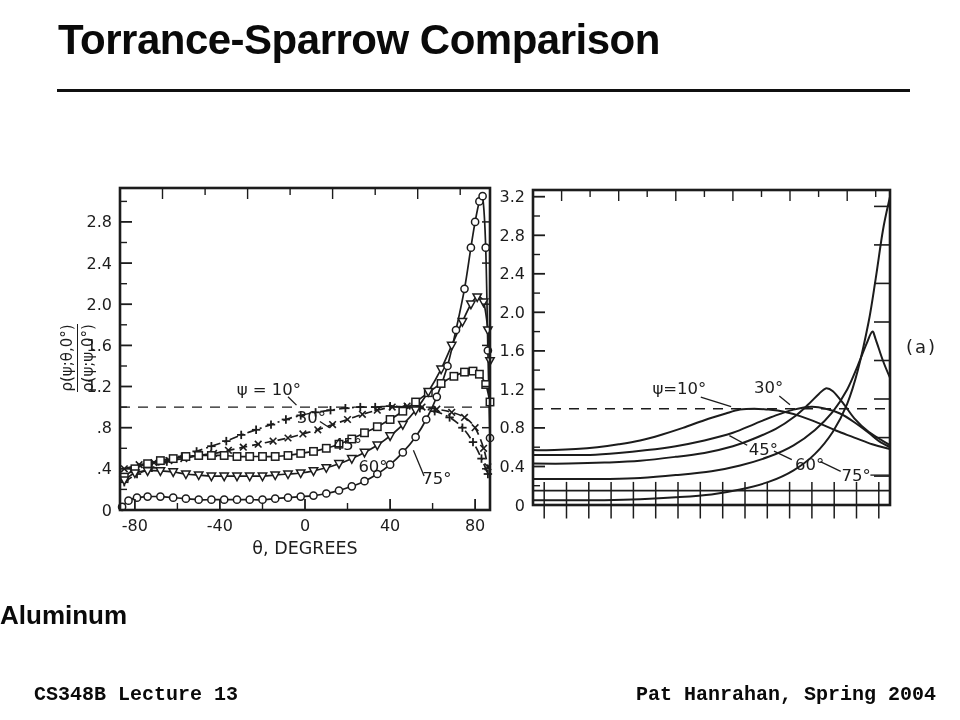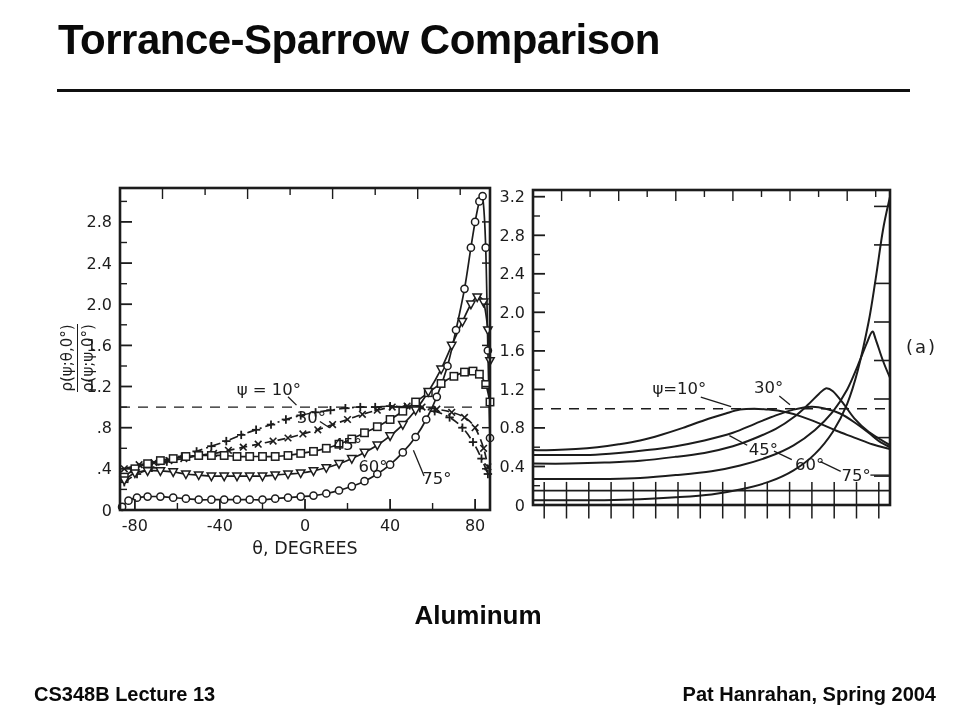--- a/index.html
+++ b/index.html
@@ -9,22 +9,22 @@
   .rule{position:absolute;left:57px;top:89px;width:853px;height:3px;background:#101010;}
   .chart{position:absolute;background:transparent;}
   #left-chart{left:48px;top:168px;}
   #right-chart{left:486px;top:158px;}
   svg text{font-family:"DejaVu Sans",sans-serif;fill:#1c1c1c;}
   .ylabel{position:absolute;left:16px;top:338px;width:124px;transform:rotate(-90deg);transform-origin:center;
           display:flex;flex-direction:column;align-items:center;font-size:15px;line-height:19px;
           color:#1c1c1c;font-family:"DejaVu Sans",sans-serif;white-space:nowrap;}
   .ylabel .den{border-top:1.6px solid #1c1c1c;padding-top:1px;}
   .panel-a{position:absolute;left:906px;top:336px;font-size:18px;letter-spacing:2px;font-family:"DejaVu Sans",sans-serif;color:#202020;}
-  .caption{position:absolute;left:0;top:600px;width:956px;text-align:center;font-size:26px;font-weight:bold;color:#0a0a0a;}
-  .footer{position:absolute;top:683px;font-size:20px;font-weight:bold;color:#0a0a0a;white-space:nowrap;}
+  .caption{position:absolute;left:0;top:600px;width:956px;font-size:26px;font-weight:bold;color:#0a0a0a;}
+  .footer{position:absolute;top:683px;font-size:20px;font-weight:bold;color:#0a0a0a;white-space:nowrap;font-family:Liberation Mono, monospace;}
   #footer-left{left:34px;}
   #footer-right{right:24px;text-align:right;}
 </style>
 </head>
 <body>
 
 <div class="slide">
   <div class="title">Torrance-Sparrow Comparison</div>
   <div class="rule"></div>
 

